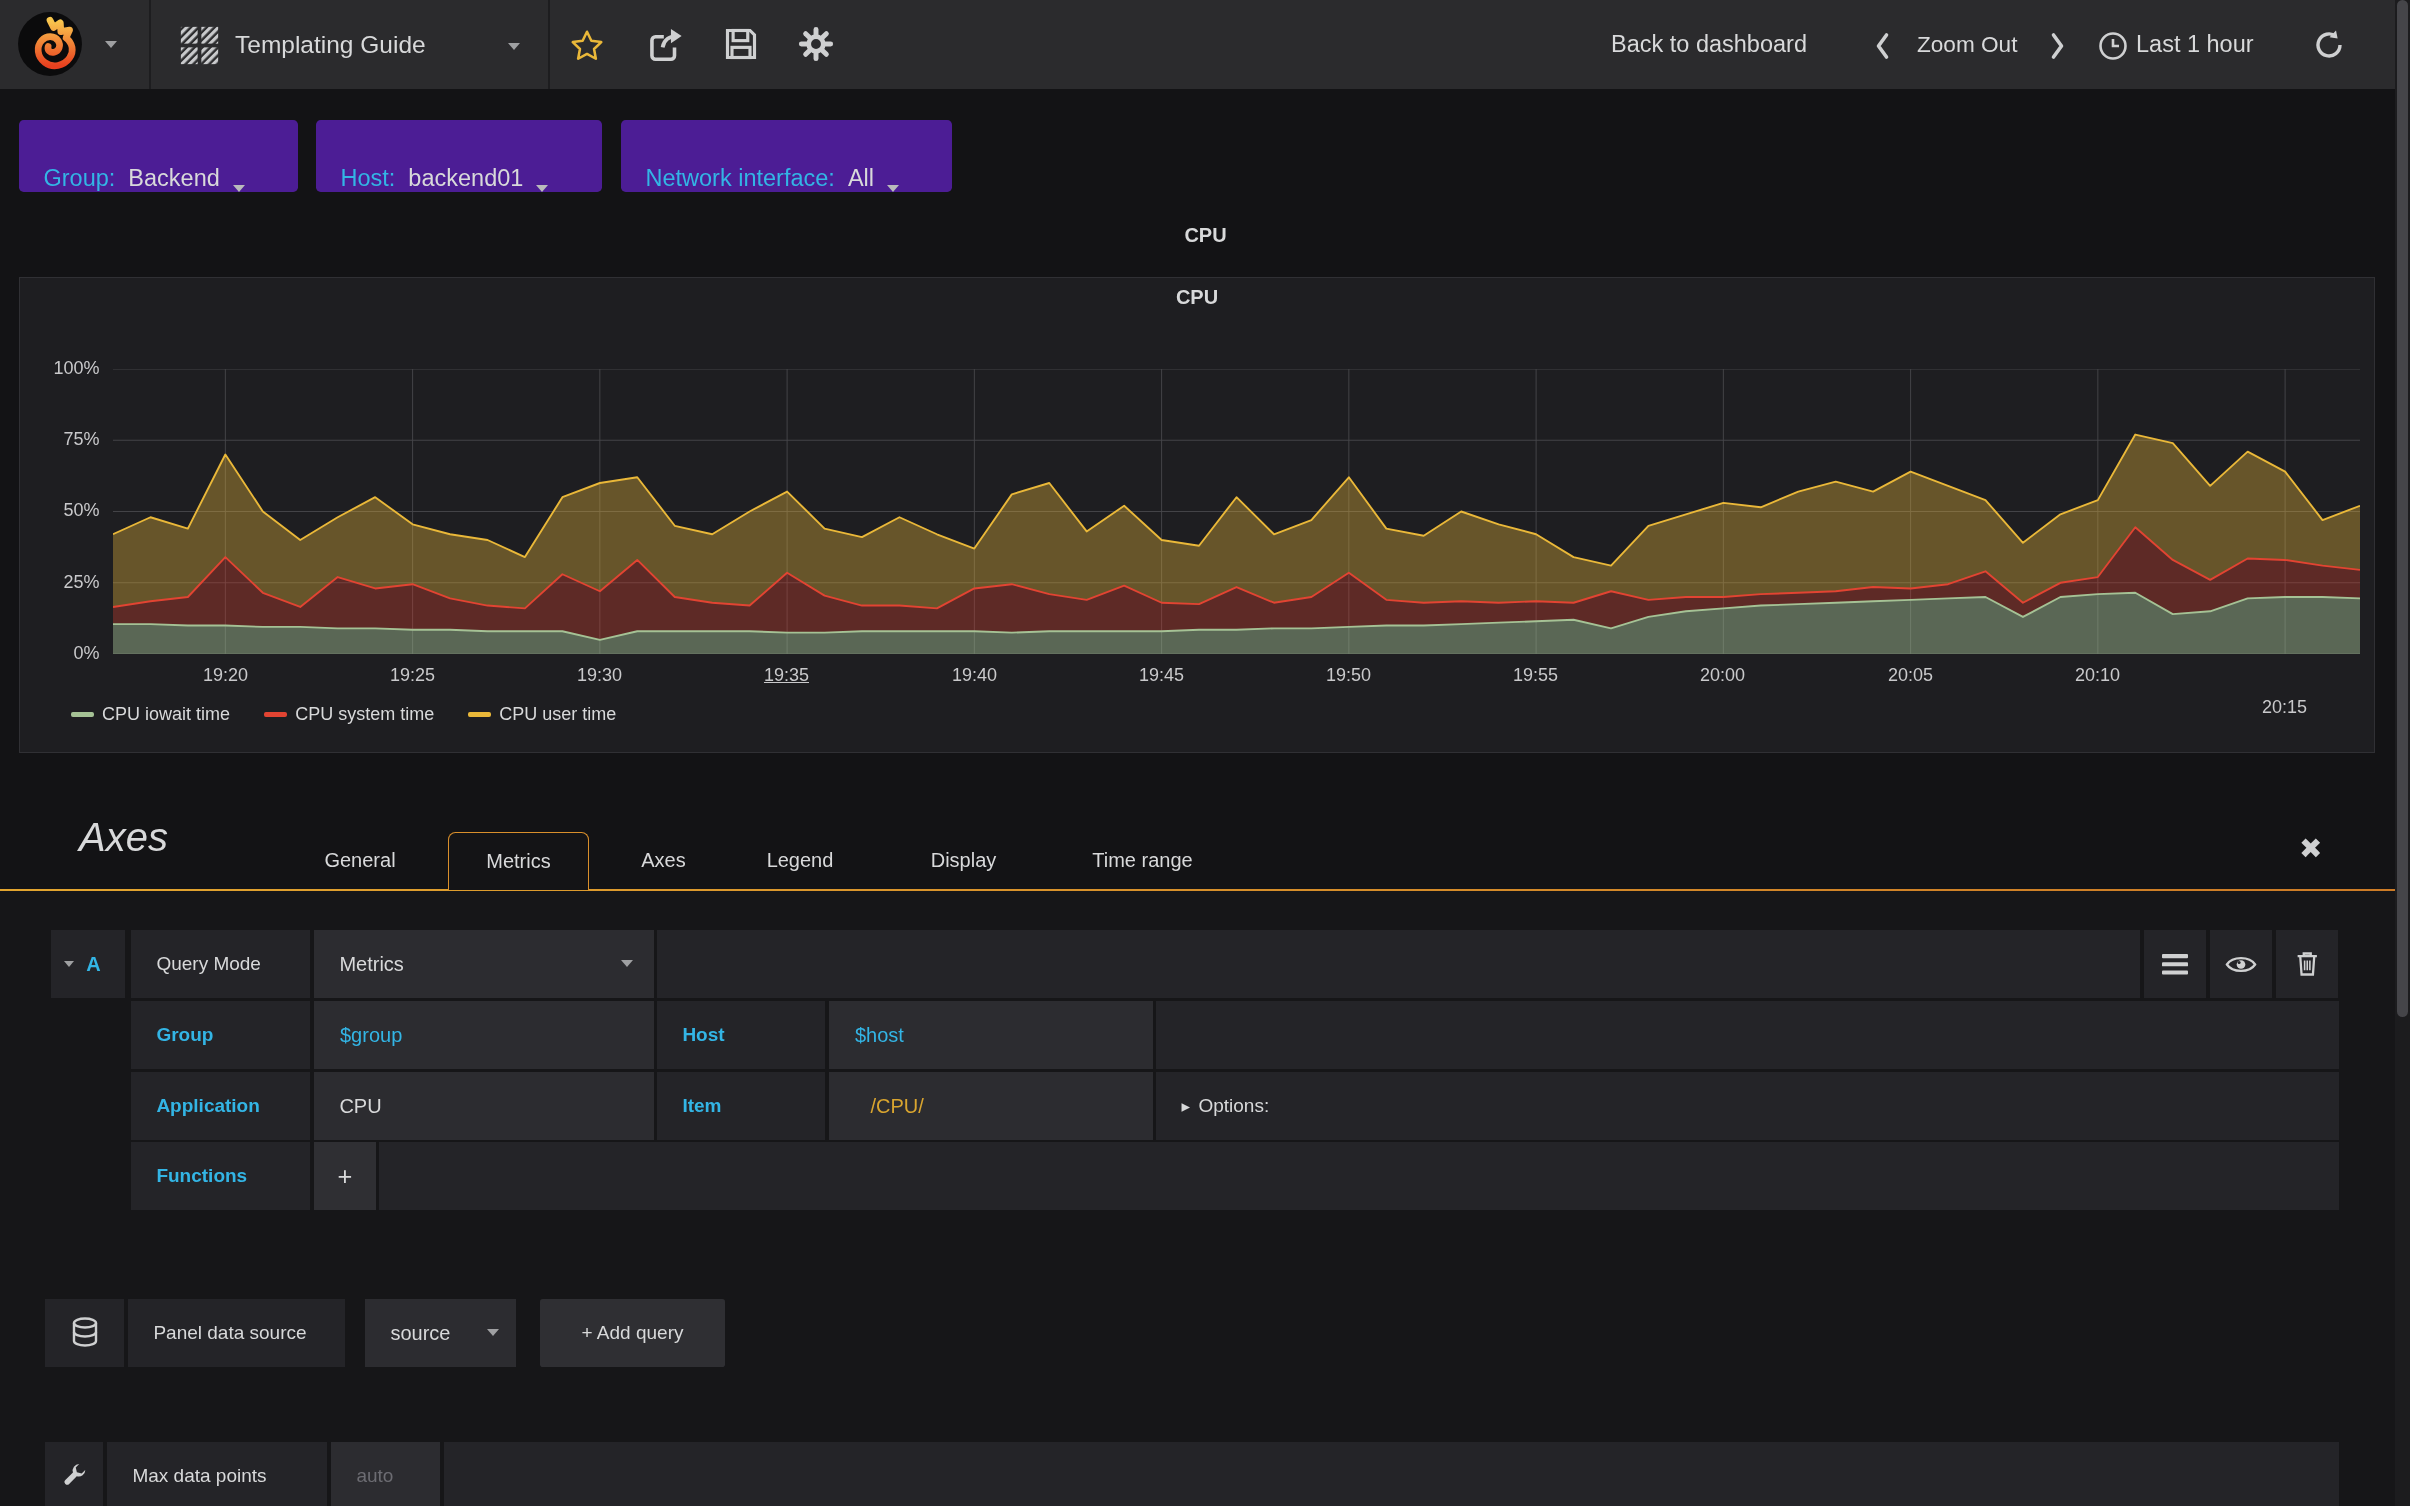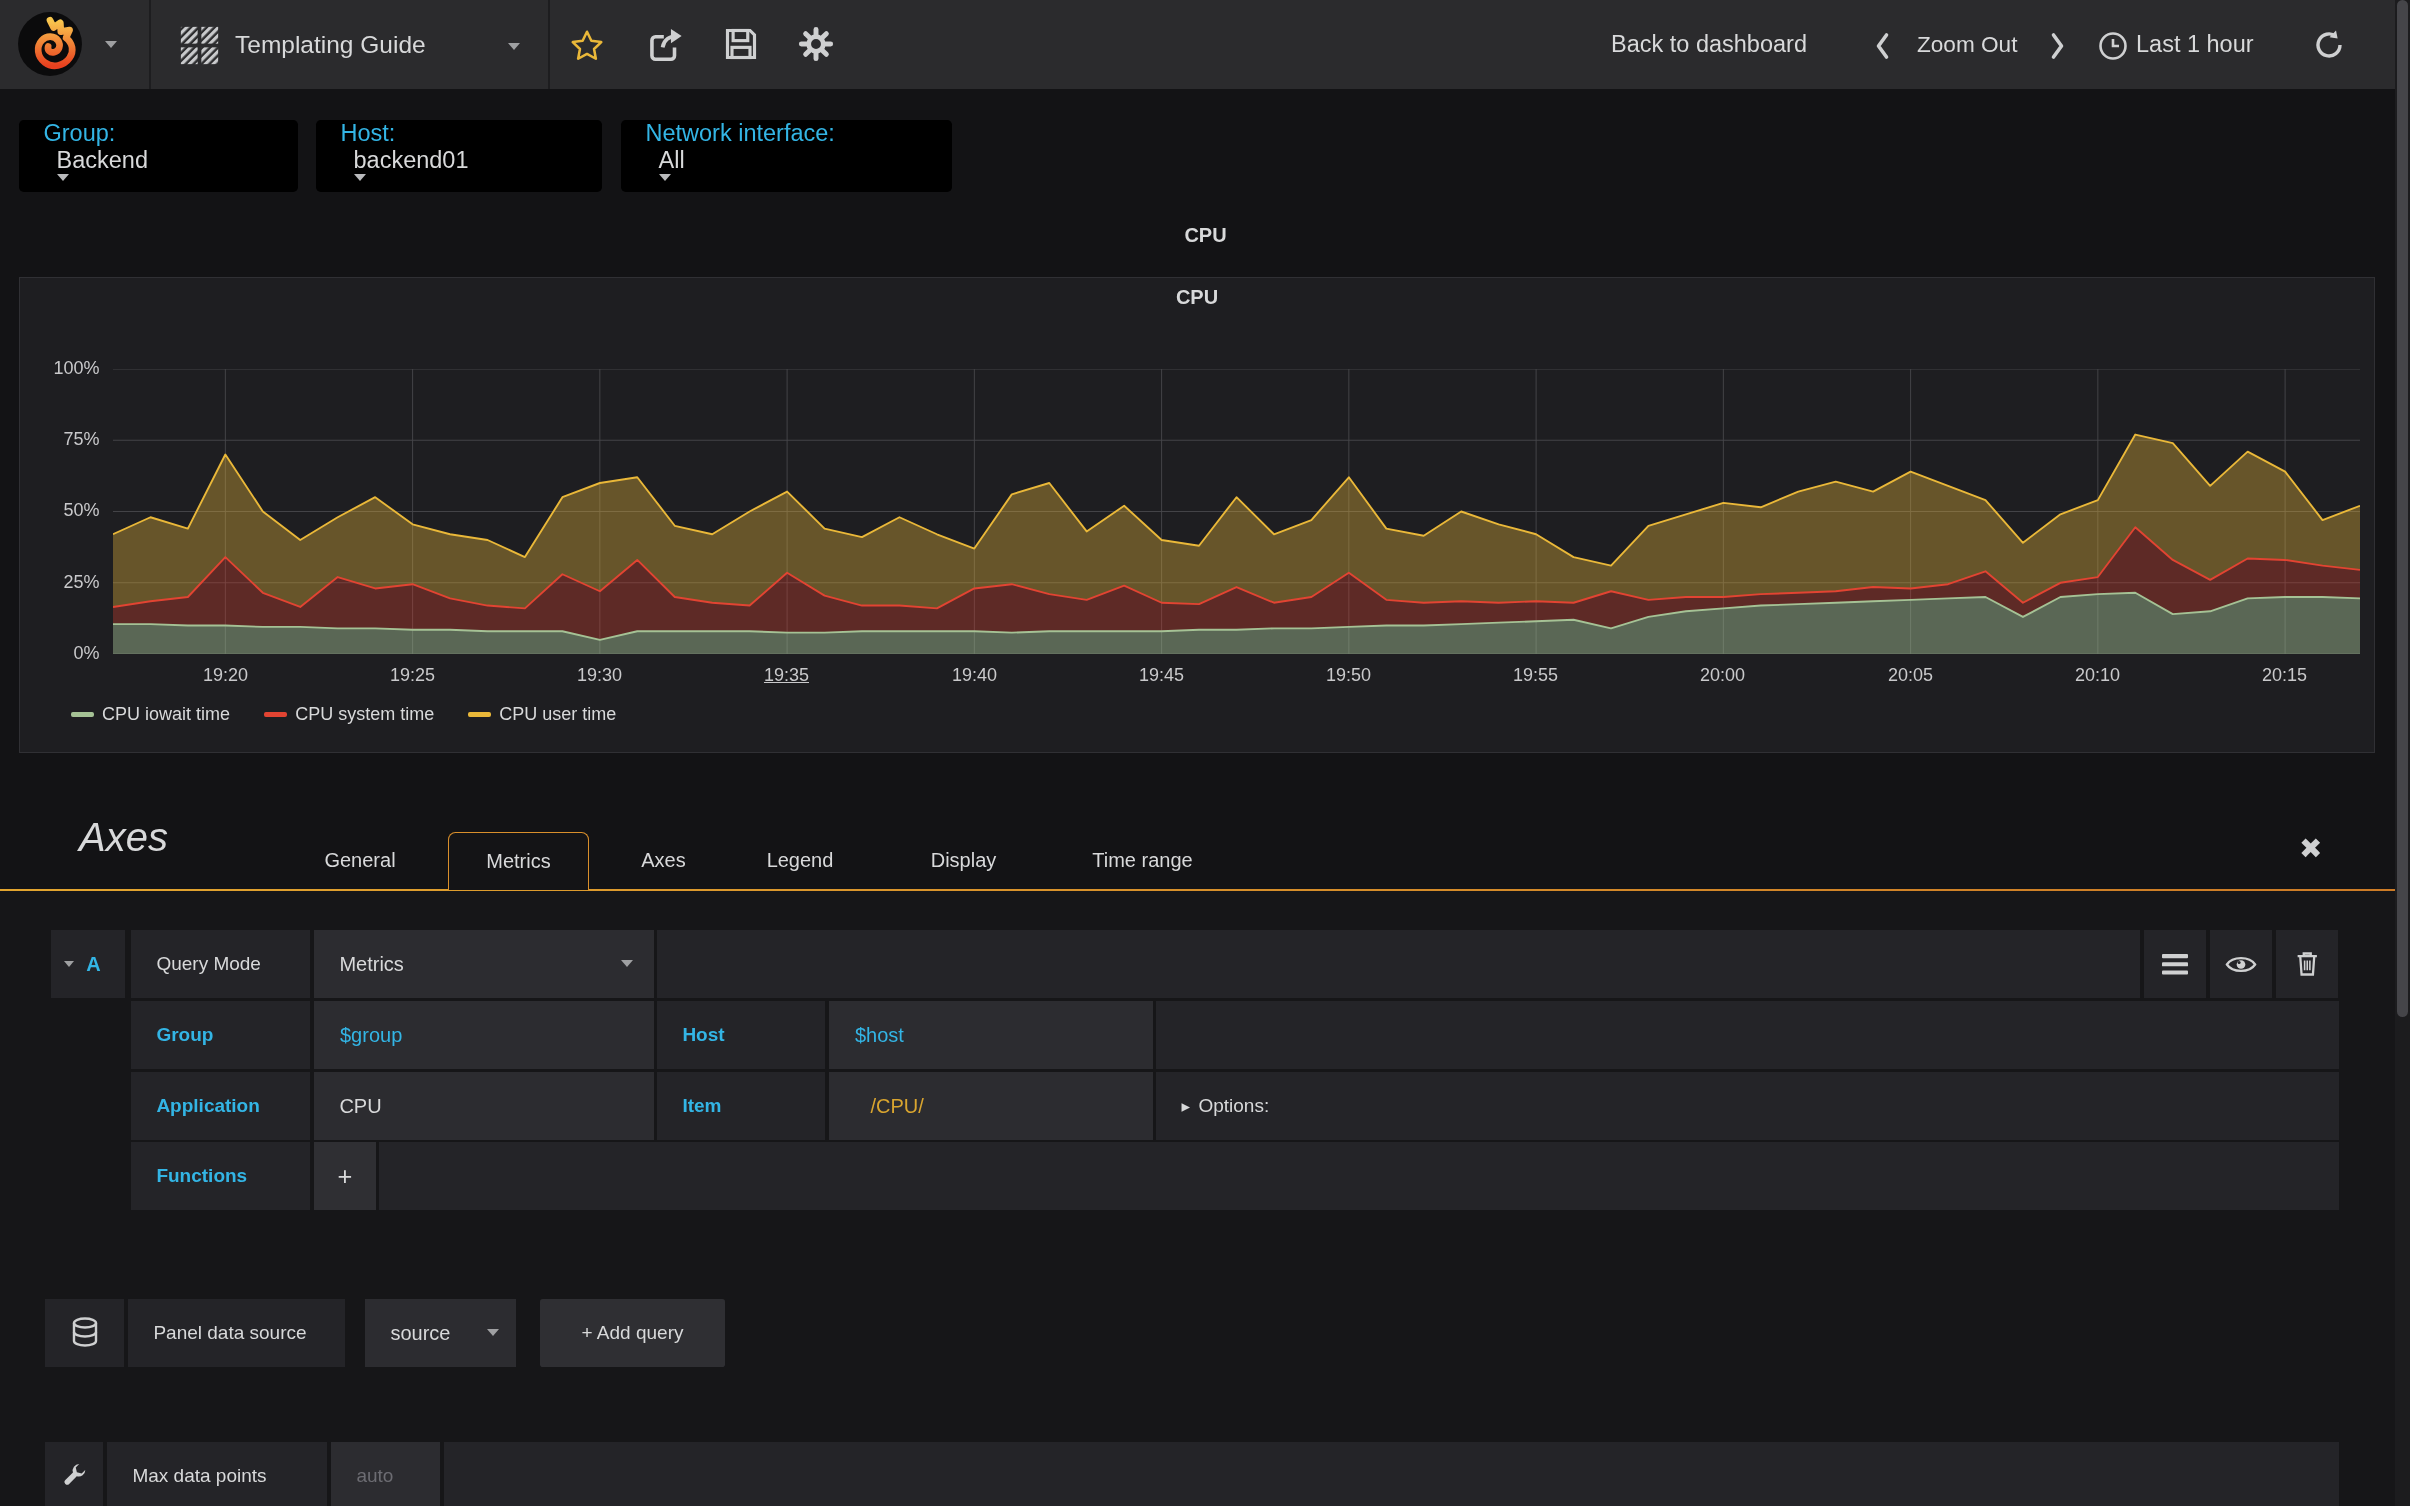--- a/index.html
+++ b/index.html
@@ -11,21 +11,21 @@
   .abs { position:absolute; }
 
   
   .navbar { left:0; top:0; width:2409px; height:89px; background:#2b2b2d; }
   .nav-divider { top:0; width:1.9px; height:89px; background:#1d1d1f; }
   .nav-text { height:89px; line-height:89px; font-size:24.5px; color:#d8d9da; white-space:nowrap; }
   .caret { width:0; height:0; border-left:6.6px solid transparent; border-right:6.6px solid transparent; border-top:7.5px solid #9fa0a2; }
   .icon-btn svg { display:block; }
 
   
-  .pill { top:120px; height:72px; background:#000000; border-radius:4.7px; display:flex; align-items:flex-start; padding:0 24.5px; cursor:pointer;flex-direction:column; }
+  .pill { top:120px; height:72px; background:#4c1d95; border-radius:4.7px; display:flex; align-items:flex-end; padding:0 24.5px; cursor:pointer; }
   .pill .v-label { color:#33b5e5; font-size:23.5px; }
   .pill .v-value { color:#d8d9da; font-size:23.5px; margin-left:13px; }
   .pill .caret { margin-left:13px; border-top-color:#b9babc; }
 
   
   .row-title { left:0; top:224px; width:2411px; text-align:center; font-size:20px; font-weight:bold; color:#d8d9da; }
   .panel { left:19px; top:277px; width:2356px; height:476px; background:#1e1e21; border:0.9px solid #303034; }
   .panel-title { left:19px; top:286px; width:2356px; text-align:center; font-size:20px; font-weight:bold; color:#d8d9da; cursor:pointer; }
   #chart-wrap { left:113px; top:369px; width:2247px; height:285px; cursor:crosshair; }
   .y-tick { position:absolute; left:24.5px; width:75px; text-align:right; font-size:18px; color:#c9c9cb; }
@@ -225,21 +225,21 @@
       <div class="x-tick" style="left: 375px;">19:25</div>
       <div class="x-tick" style="left: 562px;">19:30</div>
       <div class="x-tick" style="left: 749px; text-decoration: underline;">19:35</div>
       <div class="x-tick" style="left: 937px;">19:40</div>
       <div class="x-tick" style="left: 1124px;">19:45</div>
       <div class="x-tick" style="left: 1311px;">19:50</div>
       <div class="x-tick" style="left: 1498px;">19:55</div>
       <div class="x-tick" style="left: 1685px;">20:00</div>
       <div class="x-tick" style="left: 1873px;">20:05</div>
       <div class="x-tick" style="left: 2060px;">20:10</div>
-      <div class="x-tick" style="left: 2247px;">20:15</div>
+      <div class="x-tick" style="left: 2247px; margin-top: 32px;">20:15</div>
     </div>
   <div class="abs legend" id="legend">
       <div class="legend-item">
         <span class="legend-swatch" style="background: rgb(165, 194, 149);"></span>
         <span class="legend-label">CPU iowait time</span>
       </div>
       <div class="legend-item">
         <span class="legend-swatch" style="background: rgb(226, 68, 50);"></span>
         <span class="legend-label">CPU system time</span>
       </div>

